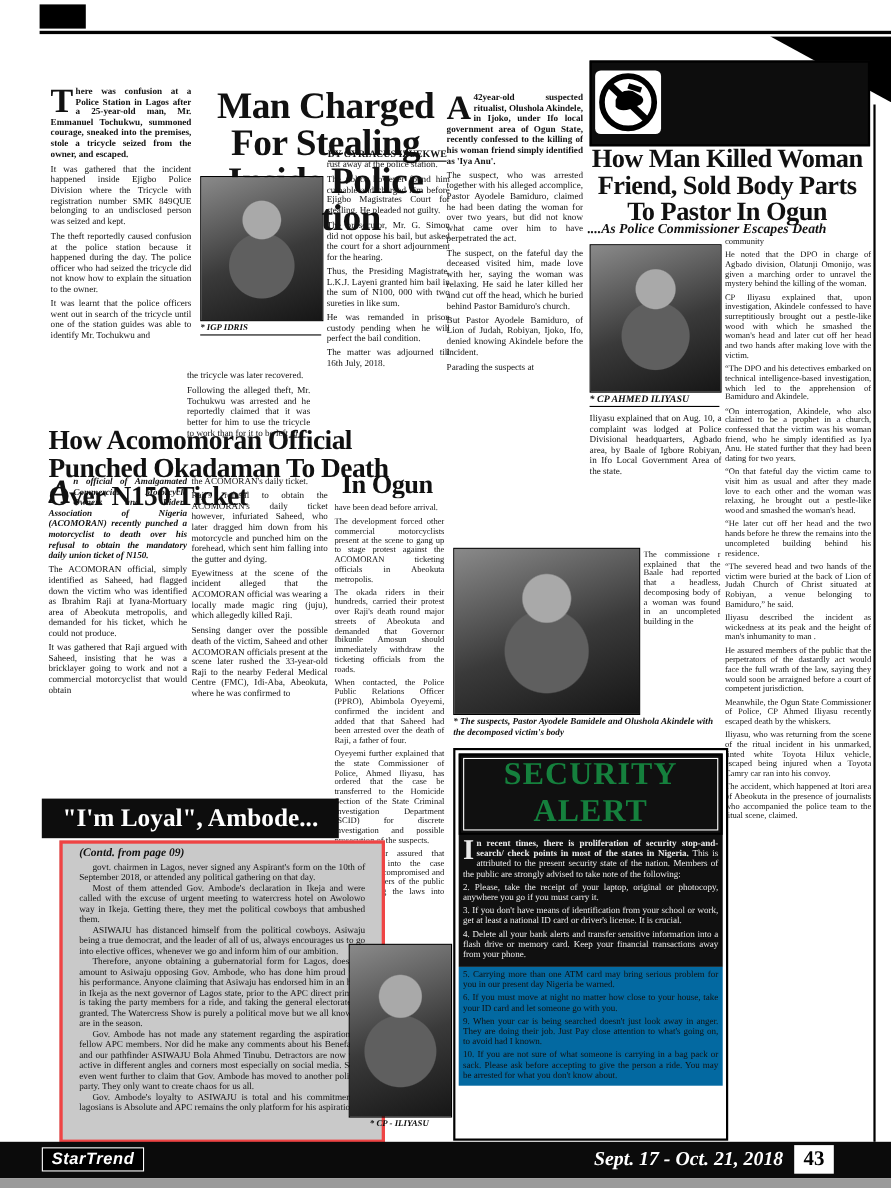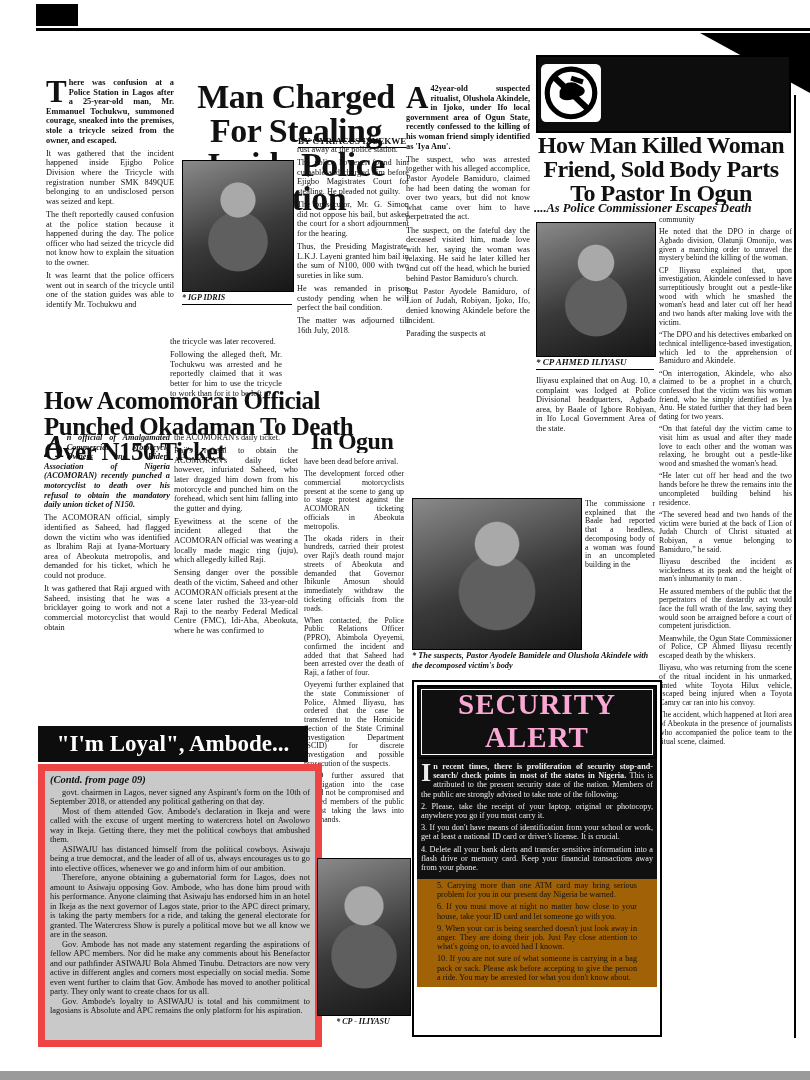--- a/index.html
+++ b/index.html
@@ -32,30 +32,30 @@
   
   .crimebeat{background:#0d0d0d;border:2px solid #000;color:#fff;display:flex;align-items:center;}
   .cb-left{flex:1;text-align:center;line-height:1;}
   .cb-title{font-family:"DejaVu Serif",serif;font-style:italic;font-weight:bold;font-size:25px;}
   .cb-with{font-family:"Liberation Sans",sans-serif;font-size:9px;font-weight:bold;}
   .cb-author{font-family:"Liberation Sans",sans-serif;font-size:14.5px;font-weight:bold;}
   .cb-phone{font-family:"Liberation Sans",sans-serif;font-size:11px;font-weight:bold;letter-spacing:1px;}
   .cb-iconwrap{width:66px;height:62px;margin-right:3px;flex:0 0 auto;}
   
   .sec-box{border:2.5px solid #000;background:#fff;padding:3px;}
-  .sec-title{background:#101010;color:#f9a8d4;text-align:center;font-weight:bold;font-size:29px;
+  .sec-title{background:#101010;color:#15803d;text-align:center;font-weight:bold;font-size:29px;
              letter-spacing:1px;border:2px solid #000;outline:1px solid #fff;outline-offset:-5px;
              padding:1px 0 3px;}
   .sec-dark{background:#101010;color:#ececec;padding:3px 4px 4px;font-size:8.2px;line-height:1.12;text-align:justify;}
-  .sec-light{background:#a16207;color:#101010;padding:2px 20px;font-size:8.2px;line-height:1.12;text-align:justify;}
+  .sec-light{background:#0369a1;color:#101010;padding:2px 4px;font-size:8.2px;line-height:1.12;text-align:justify;}
   .sec-dark p,.sec-light p{margin:0 0 3px;}
   .dc-w{float:left;font-size:26px;line-height:21px;font-weight:bold;margin:0 2px 0 0;}
   
   .amb-bar{background:#0d0d0d;color:#fff;font-weight:bold;font-size:23px;text-align:center;line-height:36px;}
-  .amb-block{background:#c9c9c9;border:7px solid #ef4444;padding:3px 5px;font-size:8.4px;line-height:1.13;text-align:justify;}
+  .amb-block{background:#c9c9c9;border:3px solid #ef4444;padding:3px 15px;font-size:8.4px;line-height:1.13;text-align:justify;margin-left:16px;}
   .amb-block p{margin:0;text-indent:12px;}
   .amb-contd{font-weight:bold;font-style:italic;font-size:10.5px;text-indent:0 !important;margin-bottom:2px !important;}
   
   .footer{background:#0b0b0b;}
   .logo{font-family:"Liberation Sans",sans-serif;font-style:italic;font-weight:bold;color:#fff;
         border:1px solid #fff;padding:1px 8px 2px;font-size:15px;letter-spacing:0.5px;background:#000;}
   .f-date{color:#fff;font-weight:bold;font-style:italic;font-size:18px;}
   .f-page{background:#fff;color:#000;font-weight:bold;font-size:19px;text-align:center;line-height:26px;}
   .gray-strip{background:#9a9a9a;}
 </style>
@@ -230,15 +230,20 @@
     <div class="sec-light">
       <div>
           <p>5. Carrying more than one ATM card may bring serious problem for you in our present day Nigeria be warned.</p>
           <p>6. If you must move at night no matter how close to your house, take your ID card and let someone go with you.</p>
           <p>9. When your car is being searched doesn't just look away in anger. They are doing their job. Just Pay close attention to what's going on, to avoid had I known.</p>
           <p>10. If you are not sure of what someone is carrying in a bag pack or sack. Please ask before accepting to give the person a ride. You may be arrested for what you don't know about.</p>
         </div>
     </div>
   </div>
 
+  <div class="abs footer" style="left:0;top:1038px;width:810px;height:33px;">
+    <span class="abs logo" style="left:38px;top:5px;">StarTrend</span>
+    <span class="abs f-date" style="left:540px;top:5px;">Sept. 17  - Oct. 21, 2018</span>
+    <span class="abs f-page" style="left:722px;top:3px;width:36px;height:26px;">43</span>
+  </div>
   <div class="abs gray-strip" style="left:0;top:1071px;width:810px;height:9px;"></div>
 
 </div>
 
 </body></html>

